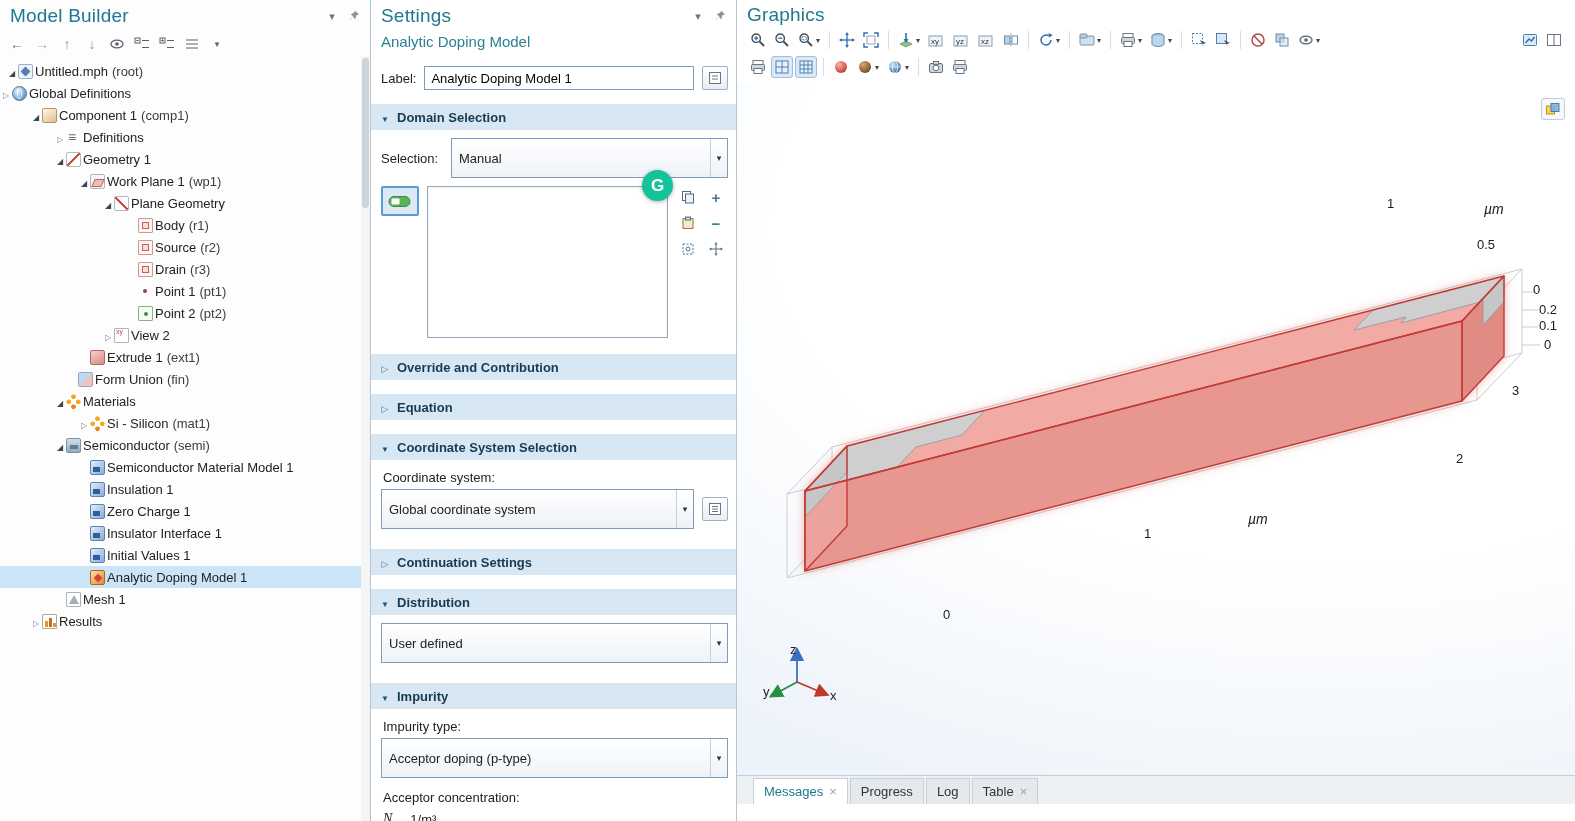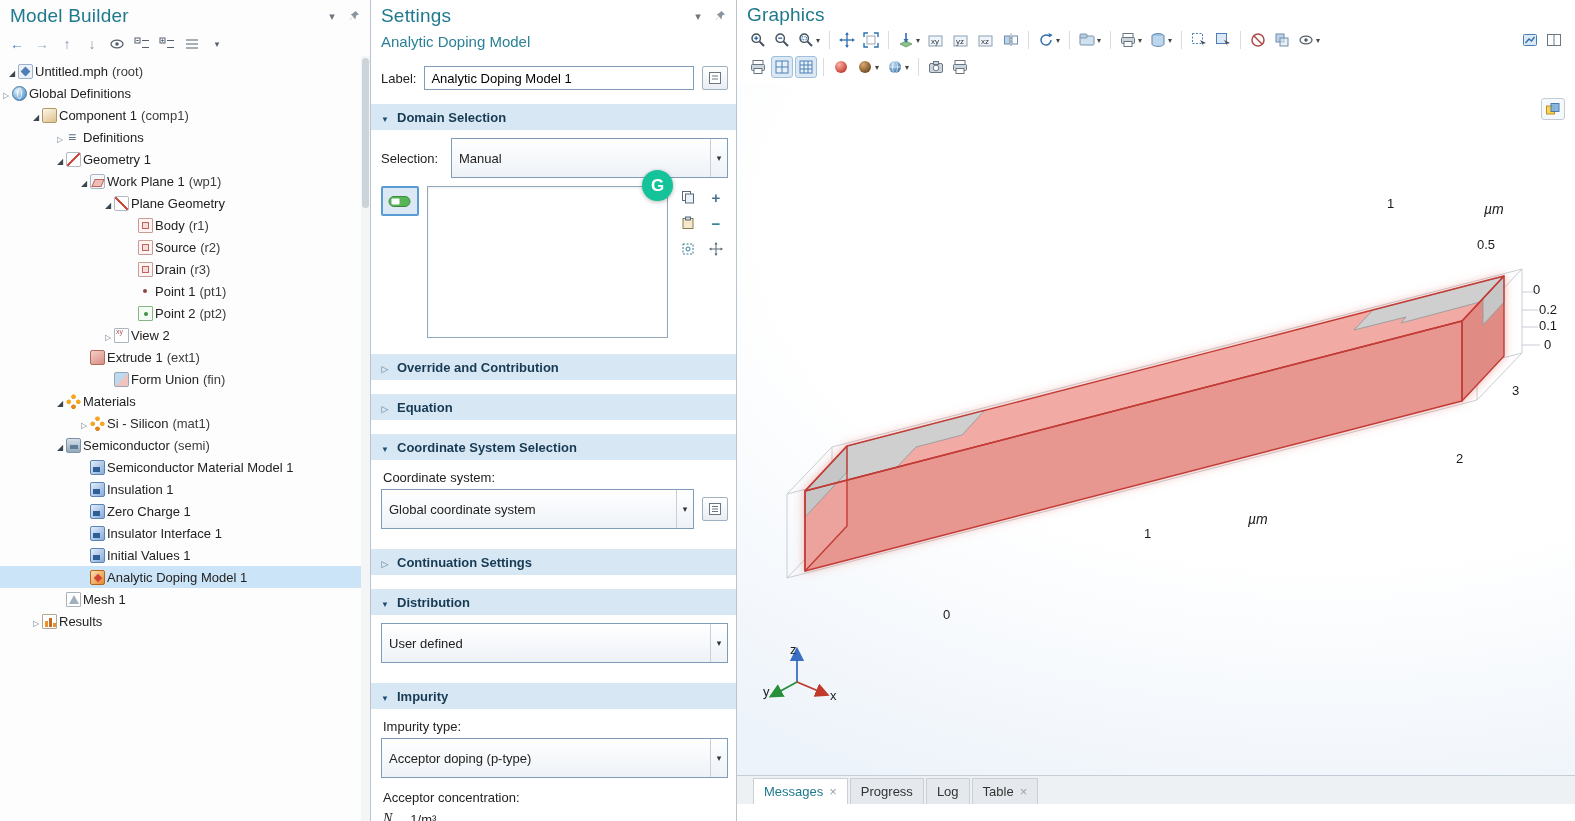--- a/index.html
+++ b/index.html
@@ -255,21 +255,21 @@
           <span class="ic ic-view"></span>
           <span class="tl">View 2</span>
           <span class="ts"></span>
         </div>
       <div class="trow" style="padding-left:78px">
           <span class="tw"></span>
           <span class="ic ic-extrude"></span>
           <span class="tl">Extrude 1</span>
           <span class="ts">(ext1)</span>
         </div>
-      <div class="trow" style="padding-left:102px">
+      <div class="trow" style="padding-left:66px">
           <span class="tw"></span>
           <span class="ic ic-formunion"></span>
           <span class="tl">Form Union</span>
           <span class="ts">(fin)</span>
         </div>
       <div class="trow" style="padding-left:54px">
           <span class="tw exp"></span>
           <span class="ic ic-materials"></span>
           <span class="tl">Materials</span>
           <span class="ts"></span>

